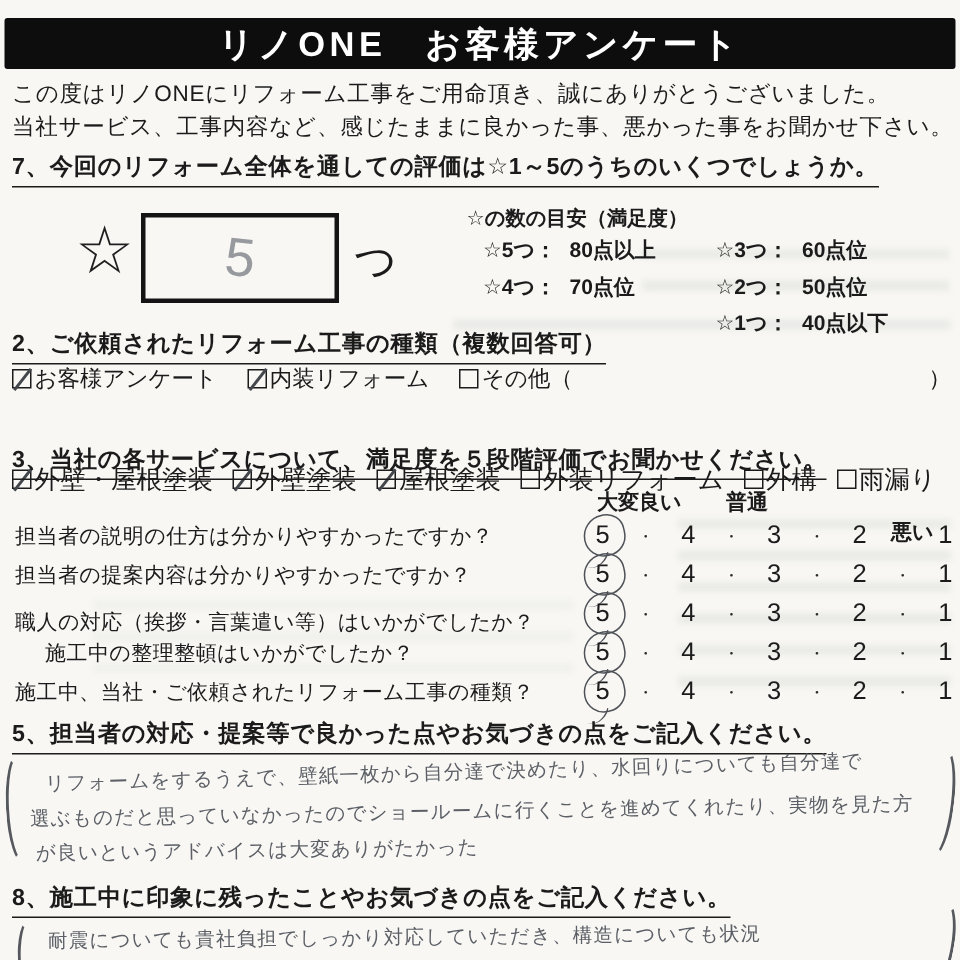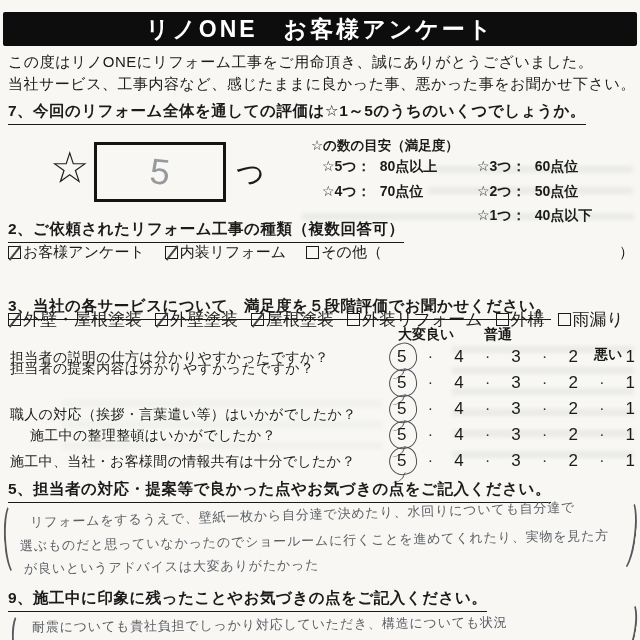--- a/index.html
+++ b/index.html
@@ -196,21 +196,21 @@
       <span class="sep">・</span>
       <span class="num">4</span>
       <span class="sep">・</span>
       <span class="num">3</span>
       <span class="sep">・</span>
       <span class="num">2</span>
       <span class="sep">・</span>
       <span class="num">1</span>
   </div>
 
-  <div class="abs q-label" style="left:10px; top:360px;">担当者の提案内容は分かりやすかったですか？</div>
+  <div class="abs q-label" style="left:10px; top:375px;">担当者の提案内容は分かりやすかったですか？</div>
   <div class="abs scale" style="left:397px; top:373px;">
     <span class="num circ">5</span>
       <span class="sep">・</span>
       <span class="num">4</span>
       <span class="sep">・</span>
       <span class="num">3</span>
       <span class="sep">・</span>
       <span class="num">2</span>
       <span class="sep">・</span>
       <span class="num">1</span>
@@ -235,38 +235,38 @@
       <span class="sep">・</span>
       <span class="num">4</span>
       <span class="sep">・</span>
       <span class="num">3</span>
       <span class="sep">・</span>
       <span class="num">2</span>
       <span class="sep">・</span>
       <span class="num">1</span>
   </div>
 
-  <div class="abs q-label" style="left:10px; top:453px;">施工中、当社・お客様間の情報共有は十分でしたか？</div>
+  <div class="abs q-label" style="left:10px; top:453px;">施工中、当社・ご依頼されたリフォーム工事の種類？</div>
   <div class="abs scale" style="left:397px; top:451px;">
     <span class="num circ">5</span>
       <span class="sep">・</span>
       <span class="num">4</span>
       <span class="sep">・</span>
       <span class="num">3</span>
       <span class="sep">・</span>
       <span class="num">2</span>
       <span class="sep">・</span>
       <span class="num">1</span>
   </div>
 
   <div class="abs heading" style="top:479px;">5、担当者の対応・提案等で良かった点やお気づきの点をご記入ください。</div>
   <div class="abs arc arcL" style="left:4px; top:502px; transform:rotate(-3deg);"></div>
   <div class="abs arc arcR" style="left:616px; top:498px; transform:rotate(7deg);"></div>
   <div class="abs hand" style="left:30px; top:506px; transform:rotate(-1.6deg);">リフォームをするうえで、壁紙一枚から自分達で決めたり、水回りについても自分達で</div>
   <div class="abs hand" style="left:20px; top:532px; transform:rotate(-1deg);">選ぶものだと思っていなかったのでショールームに行くことを進めてくれたり、実物を見た方</div>
   <div class="abs hand" style="left:24px; top:558px; transform:rotate(-0.8deg);">が良いというアドバイスは大変ありがたかった</div>
 
-  <div class="abs heading" style="top:588px;">9、施工中に印象に残ったことやお気づきの点をご記入ください。</div>
+  <div class="abs heading" style="top:588px;">8、施工中に印象に残ったことやお気づきの点をご記入ください。</div>
   <div class="abs arc arcL" style="left:12px; top:612px; height:60px; transform:rotate(-4deg);"></div>
   <div class="abs arc arcR" style="left:616px; top:600px; height:60px; transform:rotate(10deg);"></div>
   <div class="abs hand" style="left:32px; top:616px; transform:rotate(-0.6deg);">耐震についても貴社負担でしっかり対応していただき、構造についても状況</div>
 
 </div>
 
 </body></html>

